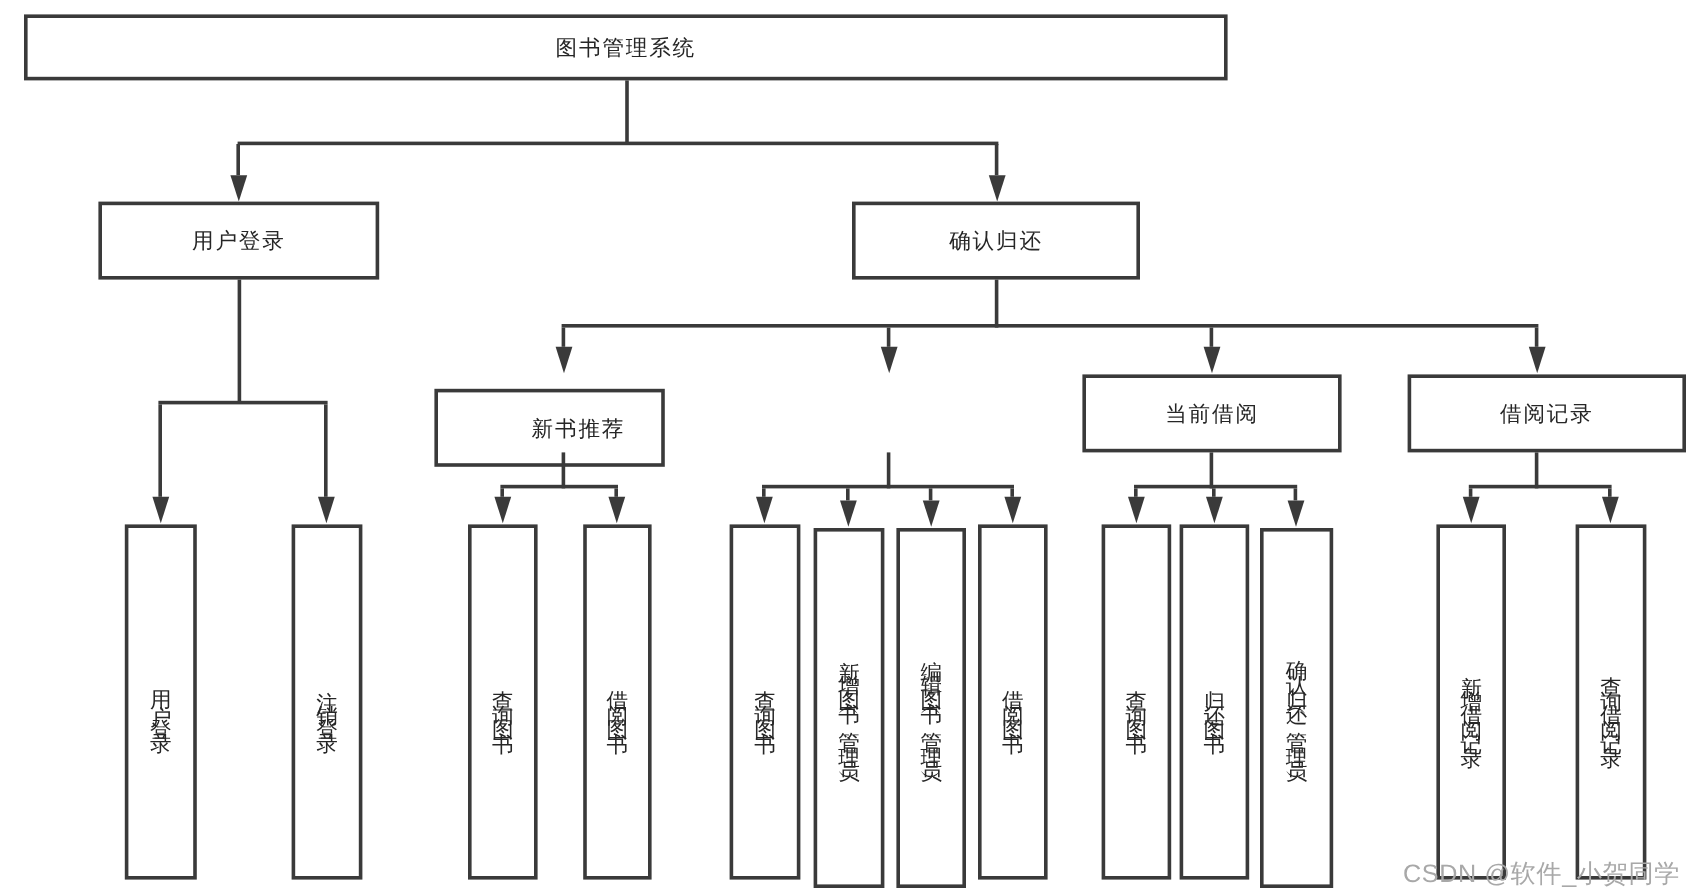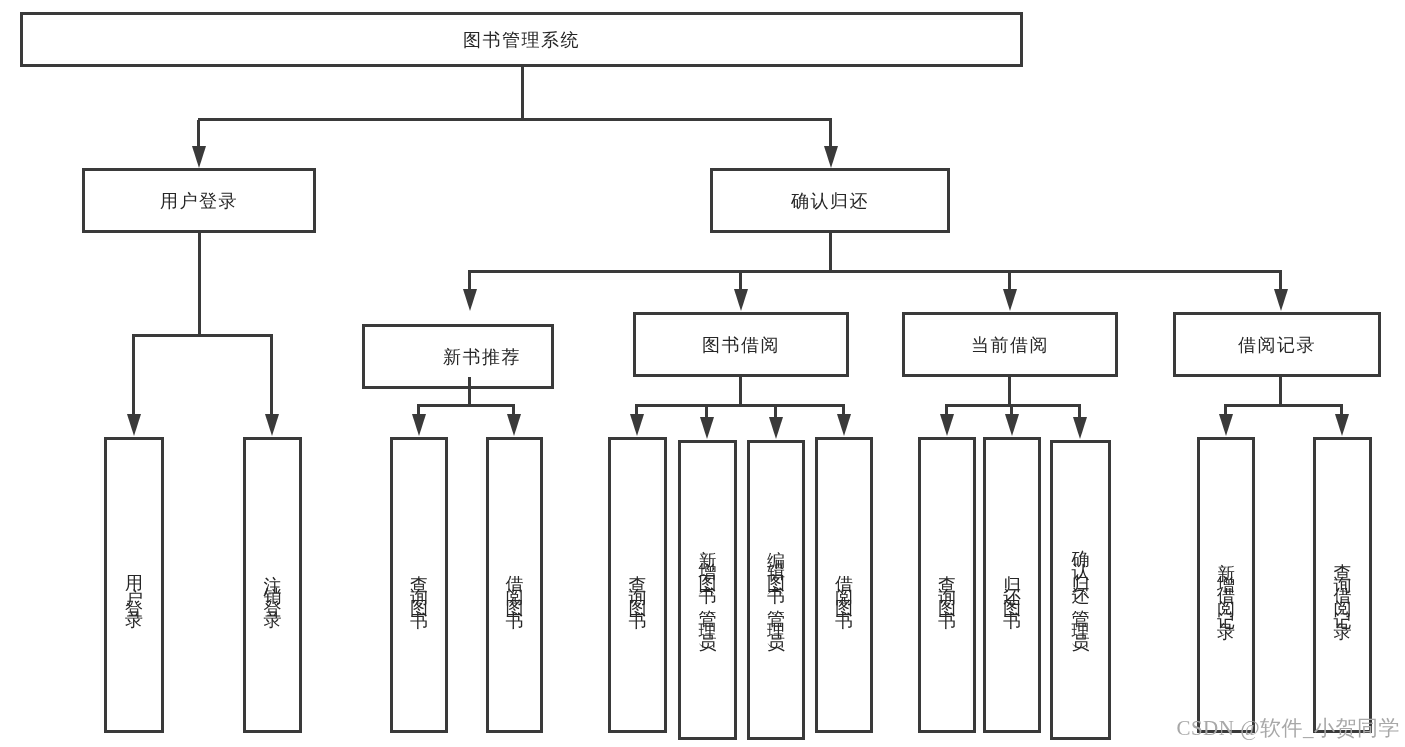--- a/index.html
+++ b/index.html
@@ -1,20 +1,20 @@
 <!DOCTYPE html>
 <html><head>
 <meta charset="utf-8">
 <style>
   * { margin:0; padding:0; box-sizing:border-box; }
   html,body { background:#ffffff; }
   body { font-family:"Liberation Sans","DejaVu Sans",sans-serif; }
   .canvas {
     position:relative; width:1405px; height:747px;
-    background:#ffffff; overflow:hidden;font-family:Liberation Serif, serif;
+    background:#ffffff; overflow:hidden;
   }
   
   .hbox {
     position:absolute; border:3px solid #3a3a3a; background:#ffffff;
     display:flex; align-items:center; justify-content:center;
     font-size:18px; color:#262626; letter-spacing:1.5px;
   }
   
   .vbox {
     position:absolute; top:437px; height:296px;
@@ -70,27 +70,24 @@
   <div class="line v" style="left:829px;top:233px;height:40px;"></div>
   <div class="line h" style="left:468px;top:270px;width:814px;"></div>
   <div class="drop" style="left:468px;top:273px;height:16px;"></div>
   <div class="drop" style="left:739px;top:273px;height:16px;"></div>
   <div class="drop" style="left:1008px;top:273px;height:16px;"></div>
   <div class="drop" style="left:1279px;top:273px;height:16px;"></div>
 
   <div class="hbox" style="left:362px;top:324px;width:192px;height:65px;padding-left:48px;">
     <span>新书推荐</span>
   </div>
-  <div class="hbox" style="left:633px;top:312px;width:216px;height:65px;">
-    <span>图书借阅</span>
-  </div>
   <div class="hbox" style="left:902px;top:312px;width:216px;height:65px;">
     <span>当前借阅</span>
   </div>
-  <div class="hbox" style="left:1173px;top:312px;width:208px;height:65px;">
+  <div class="hbox" style="left:1173px;top:312px;width:232px;height:65px;">
     <span>借阅记录</span>
   </div>
 
   <div class="line v" style="left:468px;top:377px;height:30px;"></div>
   <div class="line h" style="left:417px;top:404px;width:98px;"></div>
   <div class="drop" style="left:417px;top:407px;height:7px;"></div>
   <div class="drop" style="left:512px;top:407px;height:7px;"></div>
 
   <div class="line v" style="left:739px;top:377px;height:30px;"></div>
   <div class="line h" style="left:635px;top:404px;width:210px;"></div>

